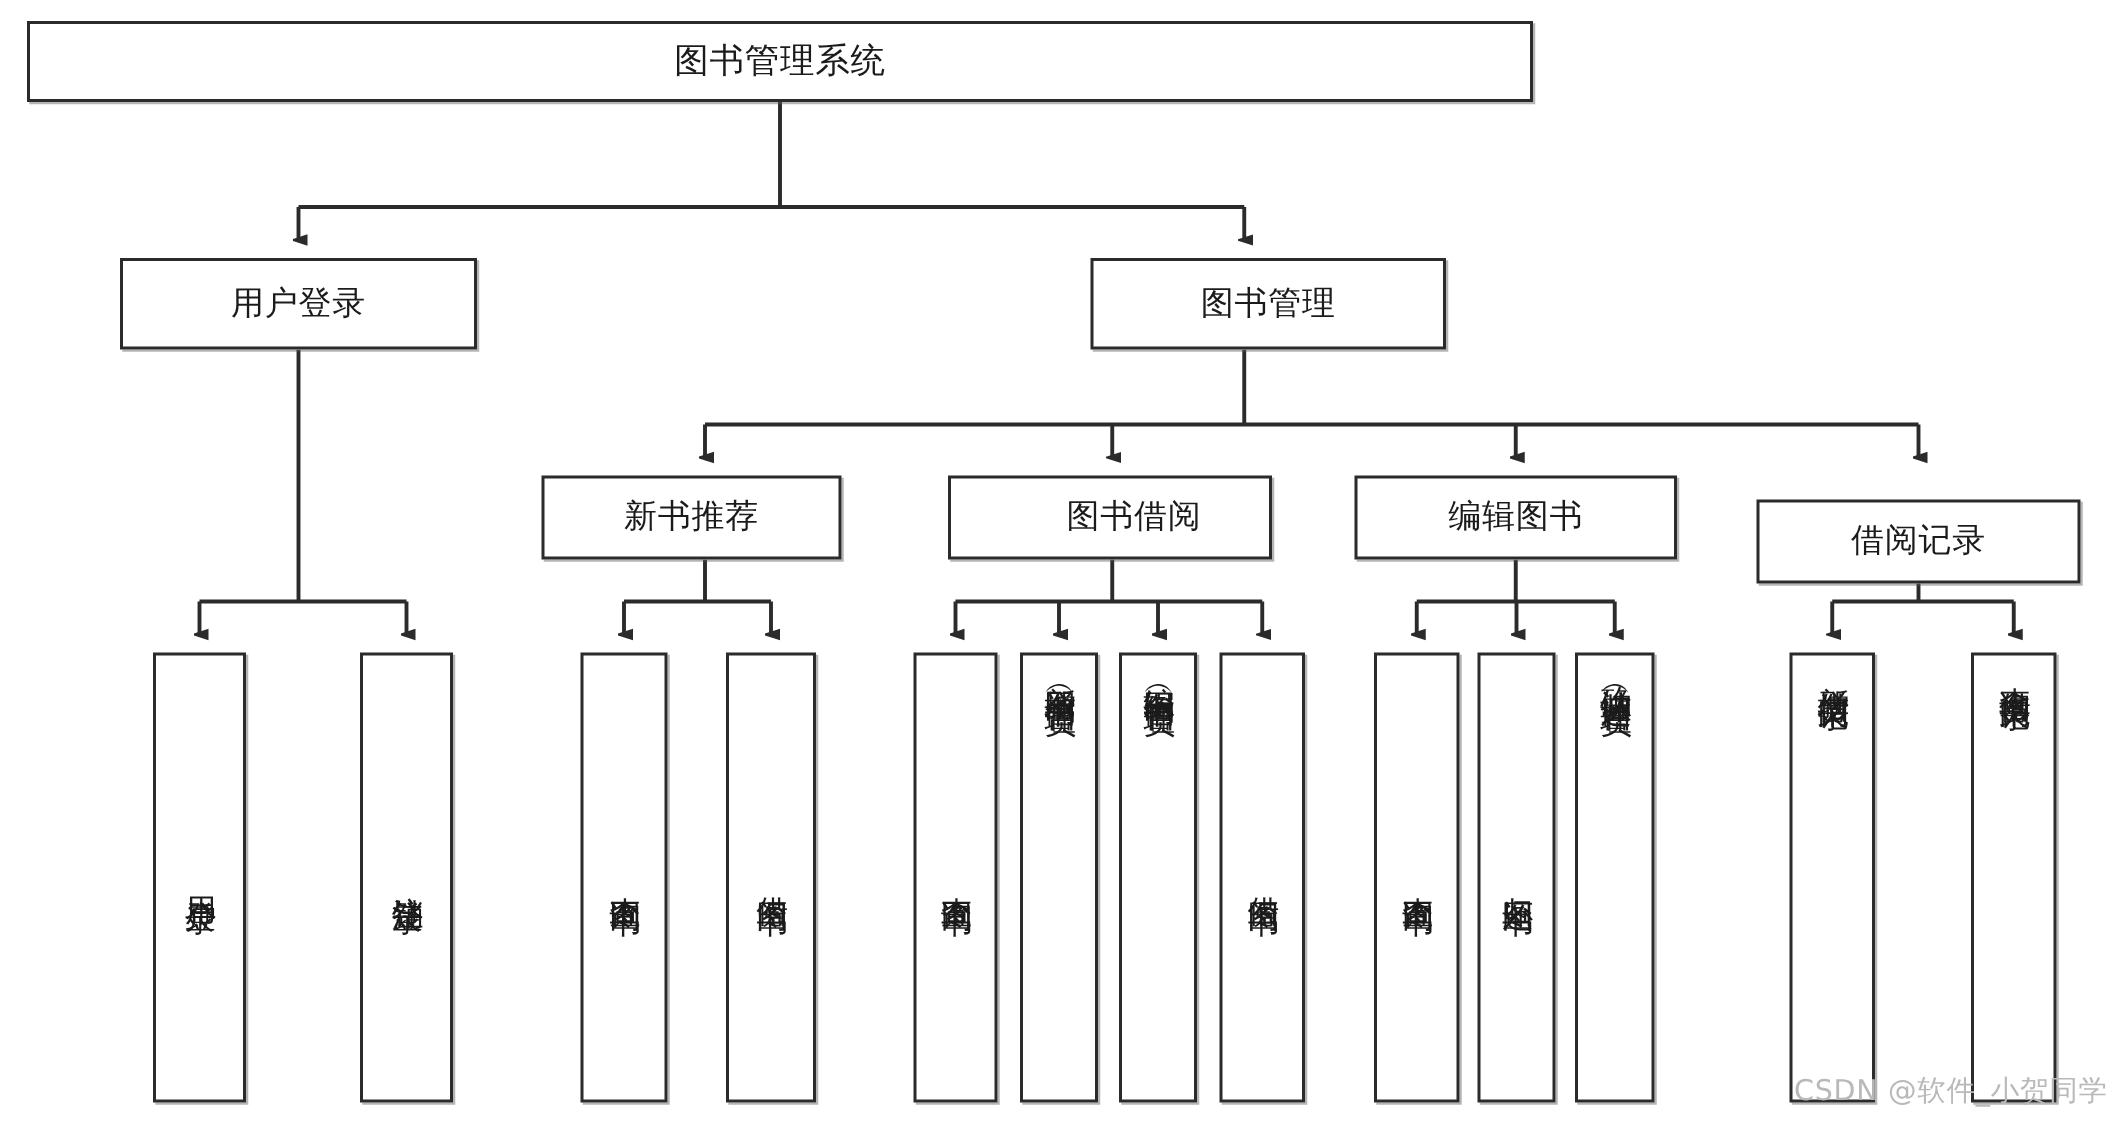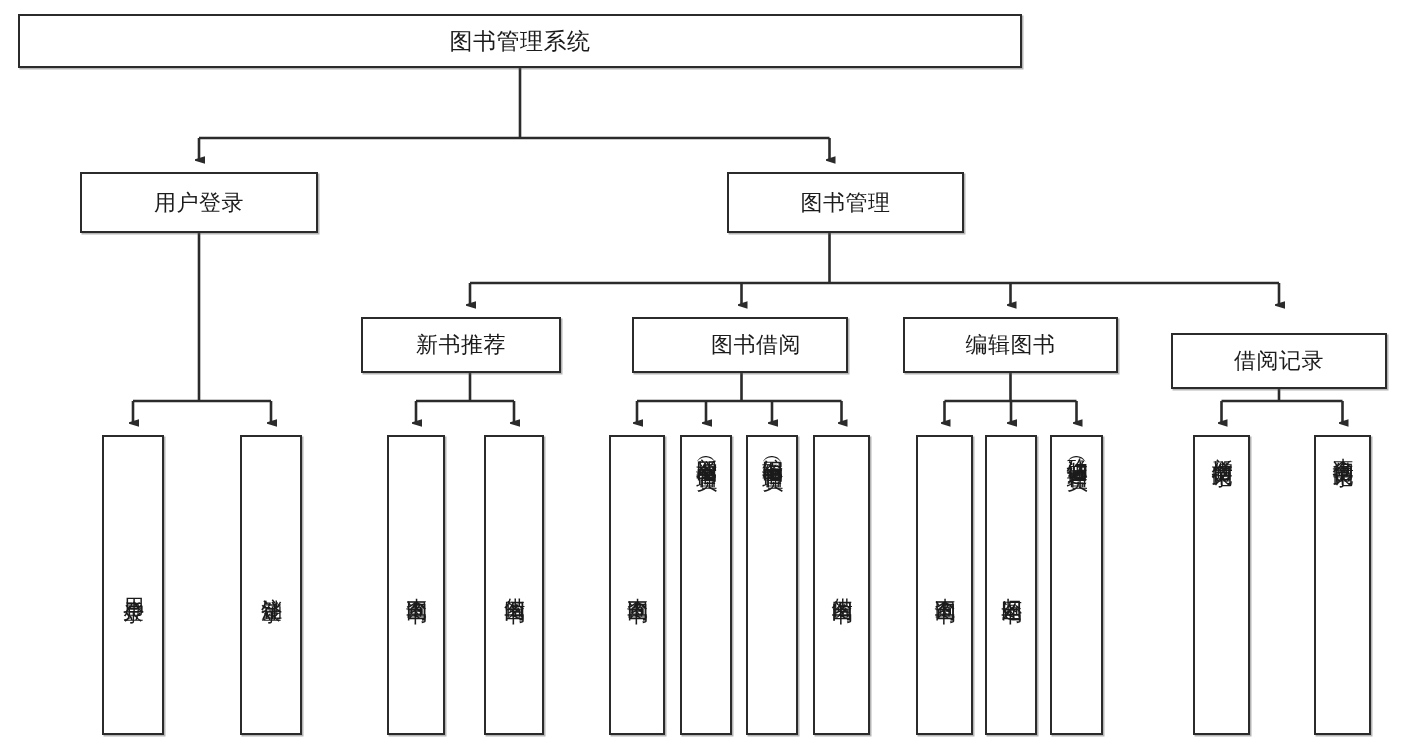--- a/index.html
+++ b/index.html
@@ -173,13 +173,14 @@
         <span class="label">确认归还（管理员）</span>
       </div>
       <div class="node leaf topaligned" style="left: 1193px; top: 435px; width: 57px; height: 300px;">
         <span class="label">新增借阅记录</span>
       </div>
       <div class="node leaf topaligned" style="left: 1314px; top: 435px; width: 57px; height: 300px;">
         <span class="label">查询借阅记录</span>
       </div>
     </div>
 
+  <div class="watermark" style="left:1196px; top:714px;">CSDN @软件_小贺同学</div>
 </div>
 
 </body></html>

